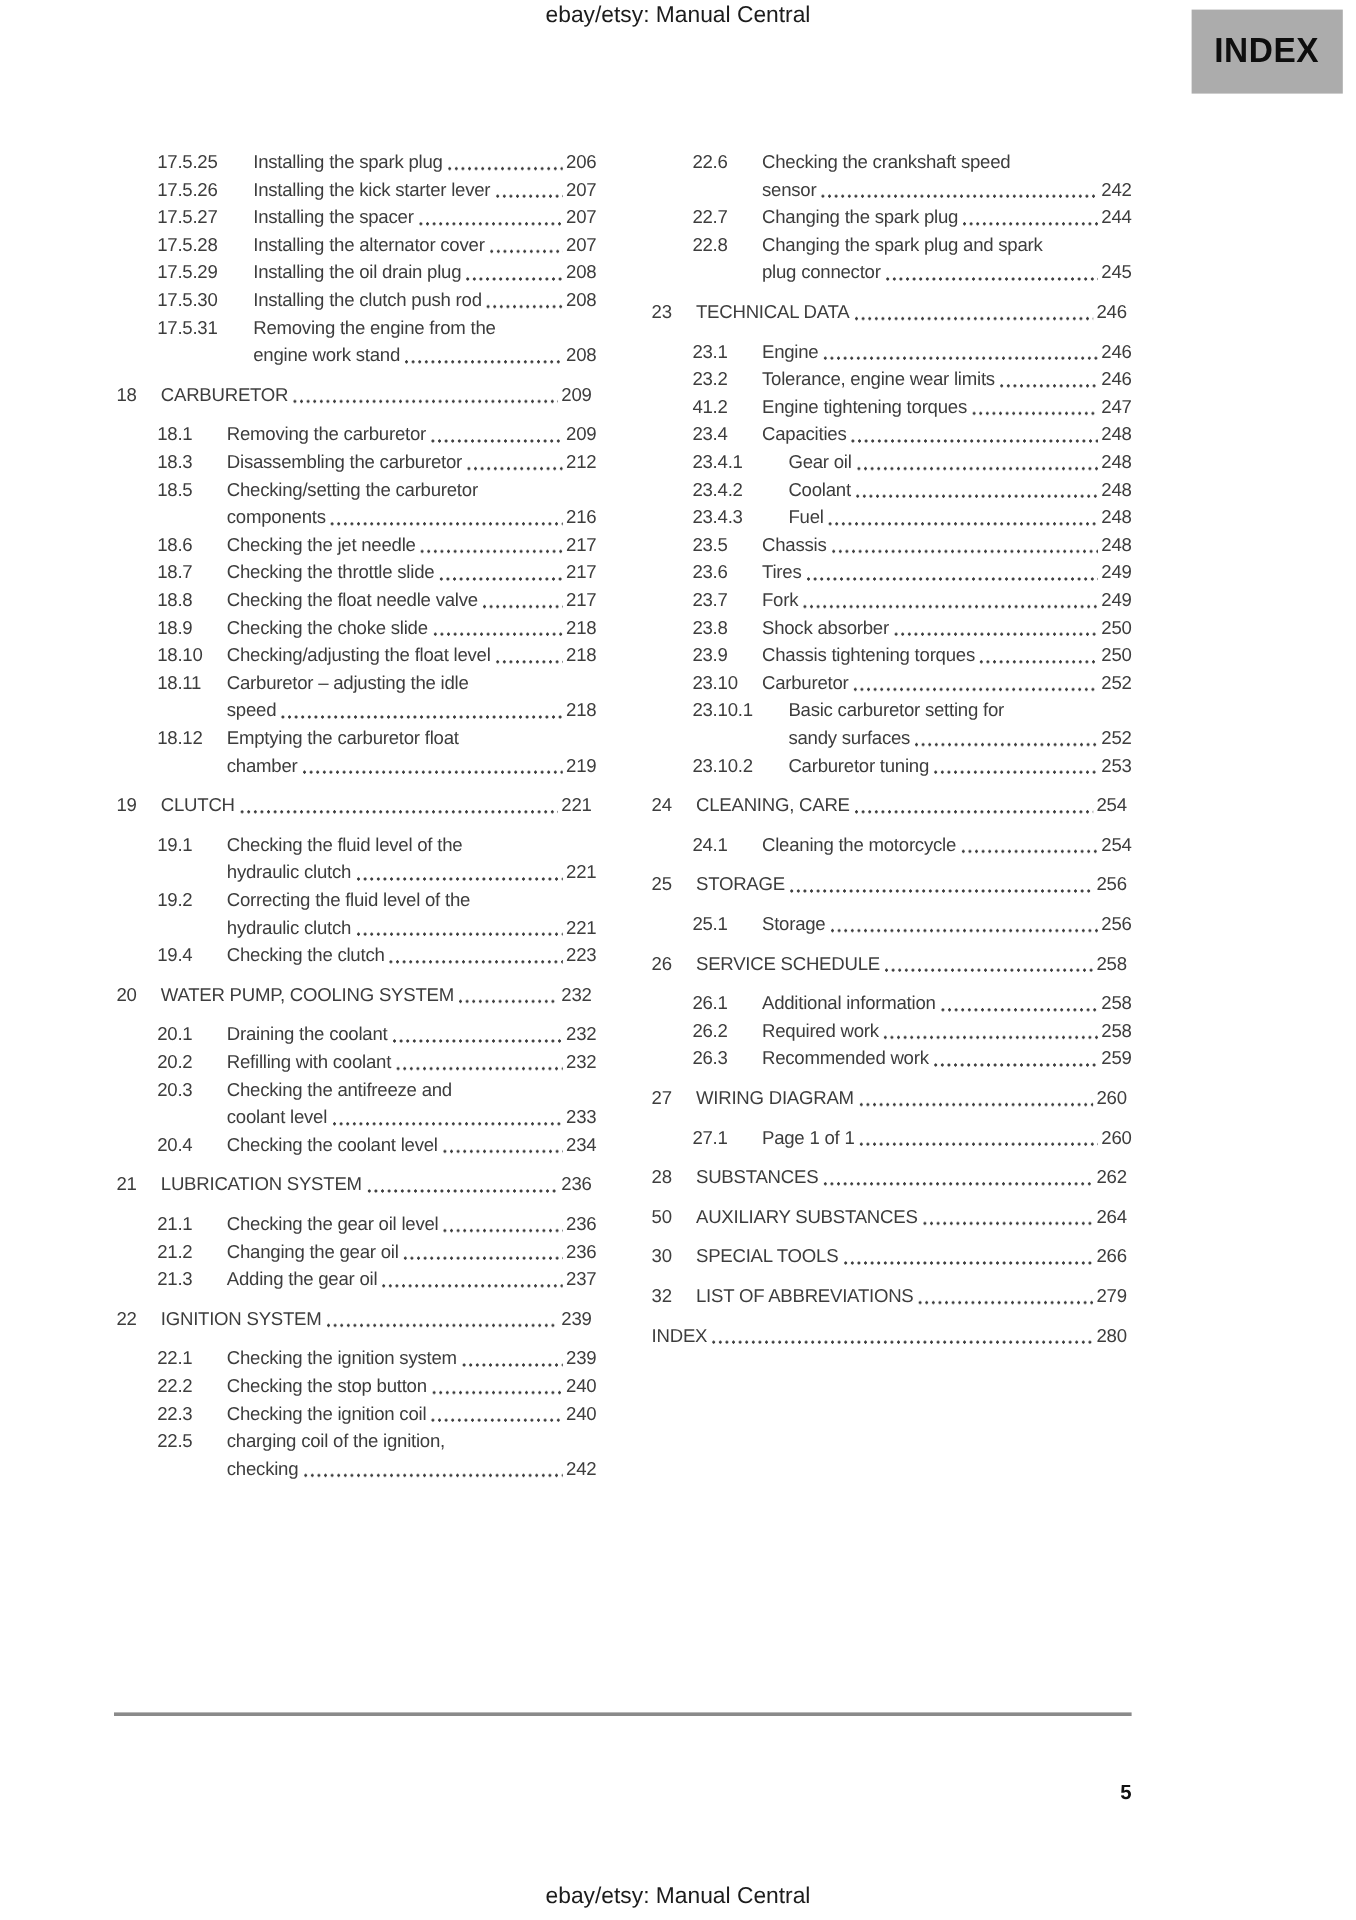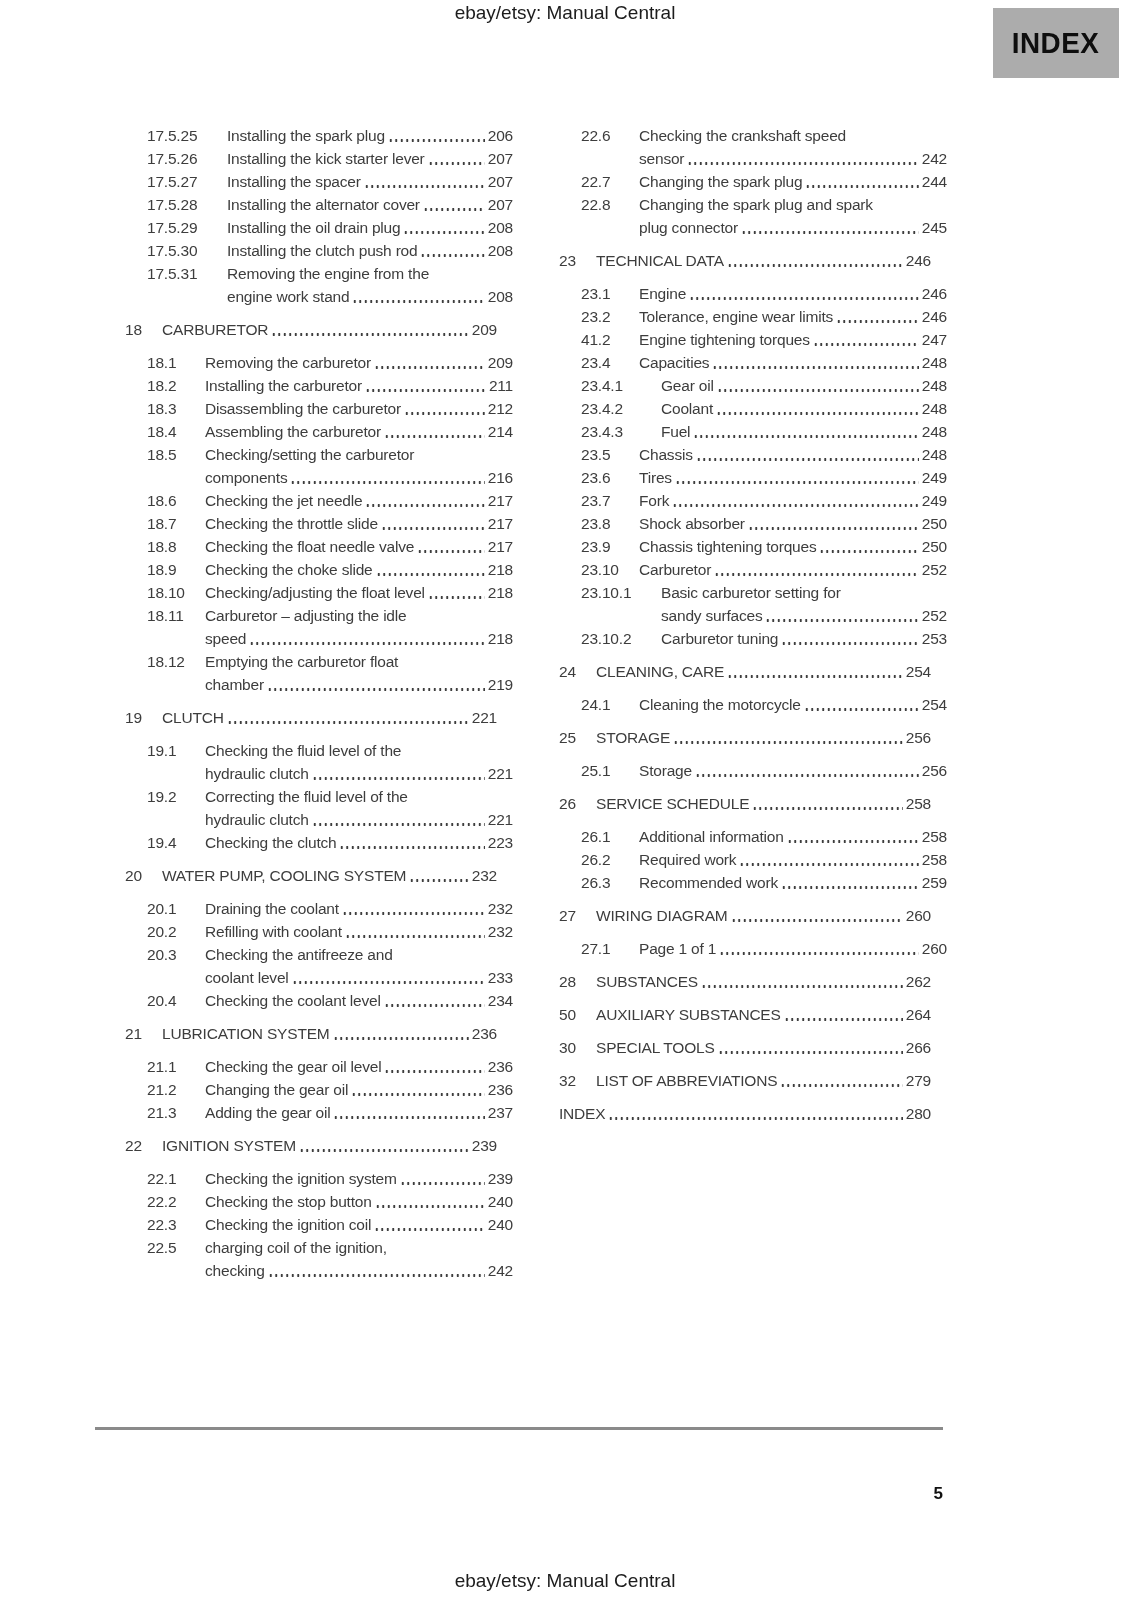--- a/index.html
+++ b/index.html
@@ -15,28 +15,28 @@
   }
   .index-tab {
     position: absolute; top: 8px; right: 11px; width: 126px; height: 70px;
     background: #acacac; display: flex; align-items: center; justify-content: center;
   }
   .index-tab .tab-label {
     font-size: 29px; font-weight: 700; color: #0e0e0e; letter-spacing: 0.5px;
     transform: scaleX(0.96);
   }
   .toc {
-    position: absolute; left: 109px; top: 124px; width: 832px;
-    display: flex; gap: 30px;
+    position: absolute; left: 93px; top: 124px; width: 832px;
+    display: flex; gap: 42px;
     font-size: 15.5px; letter-spacing: -0.2px; line-height: 23px;
   }
   .col { width: 404px; flex: 0 0 404px; }
   .entry { display: flex; align-items: flex-start; }
   .entry.sub { padding-left: 38px; }
-  .entry.chapter { margin: 10px 16px; }
+  .entry.chapter { margin: 10px 4px; }
   .num { flex: 0 0 58px; }
   .entry.deep .num { flex-basis: 80px; }
   .entry.chapter .num { flex-basis: 37px; }
   .body { flex: 1 1 auto; min-width: 0; }
   .lline { display: flex; align-items: flex-start; }
   .ttext { white-space: nowrap; }
   .leader {
     flex: 1 1 auto; min-width: 12px; align-self: flex-end;
     height: 3px; margin: 0 3px 5px 3px;
     background-image: radial-gradient(circle, #3d3d3d 1.1px, rgba(0,0,0,0) 1.4px);
@@ -154,46 +154,26 @@
         <span class="num">18.1</span>
         <div class="body">
           <div class="lline">
             <span class="ttext">Removing the carburetor</span>
             <span class="leader"></span>
             <span class="page">209</span>
           </div>
         </div>
       </div>
       <div class="entry sub">
-        <span class="num">18.2</span>
-        <div class="body">
-          <div class="lline">
-            <span class="ttext">Installing the carburetor</span>
-            <span class="leader"></span>
-            <span class="page">211</span>
-          </div>
-        </div>
-      </div>
-      <div class="entry sub">
         <span class="num">18.3</span>
         <div class="body">
           <div class="lline">
             <span class="ttext">Disassembling the carburetor</span>
             <span class="leader"></span>
             <span class="page">212</span>
-          </div>
-        </div>
-      </div>
-      <div class="entry sub">
-        <span class="num">18.4</span>
-        <div class="body">
-          <div class="lline">
-            <span class="ttext">Assembling the carburetor</span>
-            <span class="leader"></span>
-            <span class="page">214</span>
           </div>
         </div>
       </div>
       <div class="entry sub">
         <span class="num">18.5</span>
         <div class="body">
           <div class="tline">Checking/setting the carburetor</div>
           <div class="lline">
             <span class="ttext">components</span>
             <span class="leader"></span>

